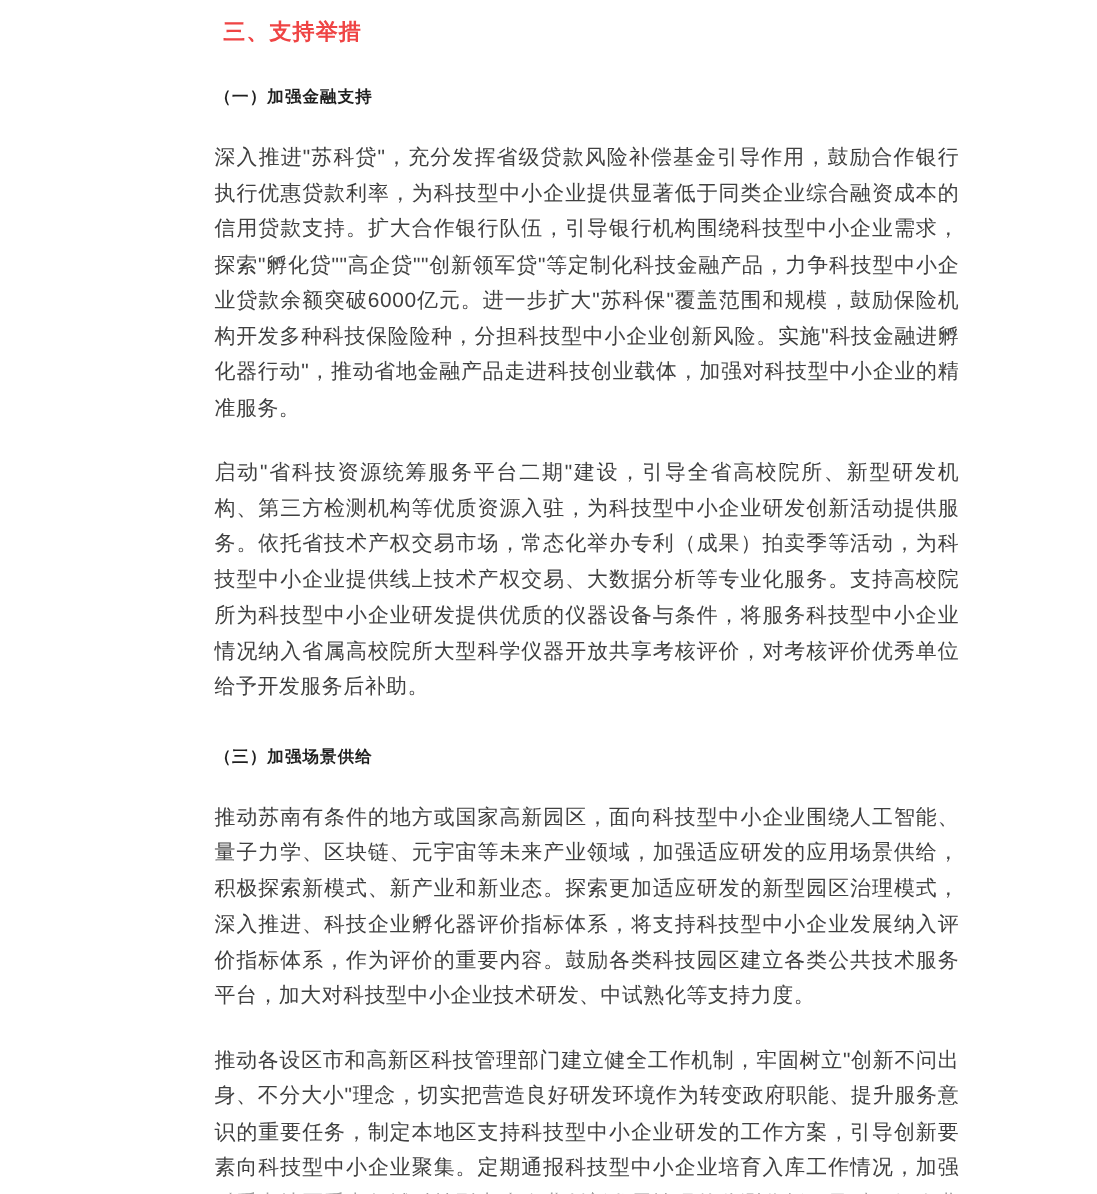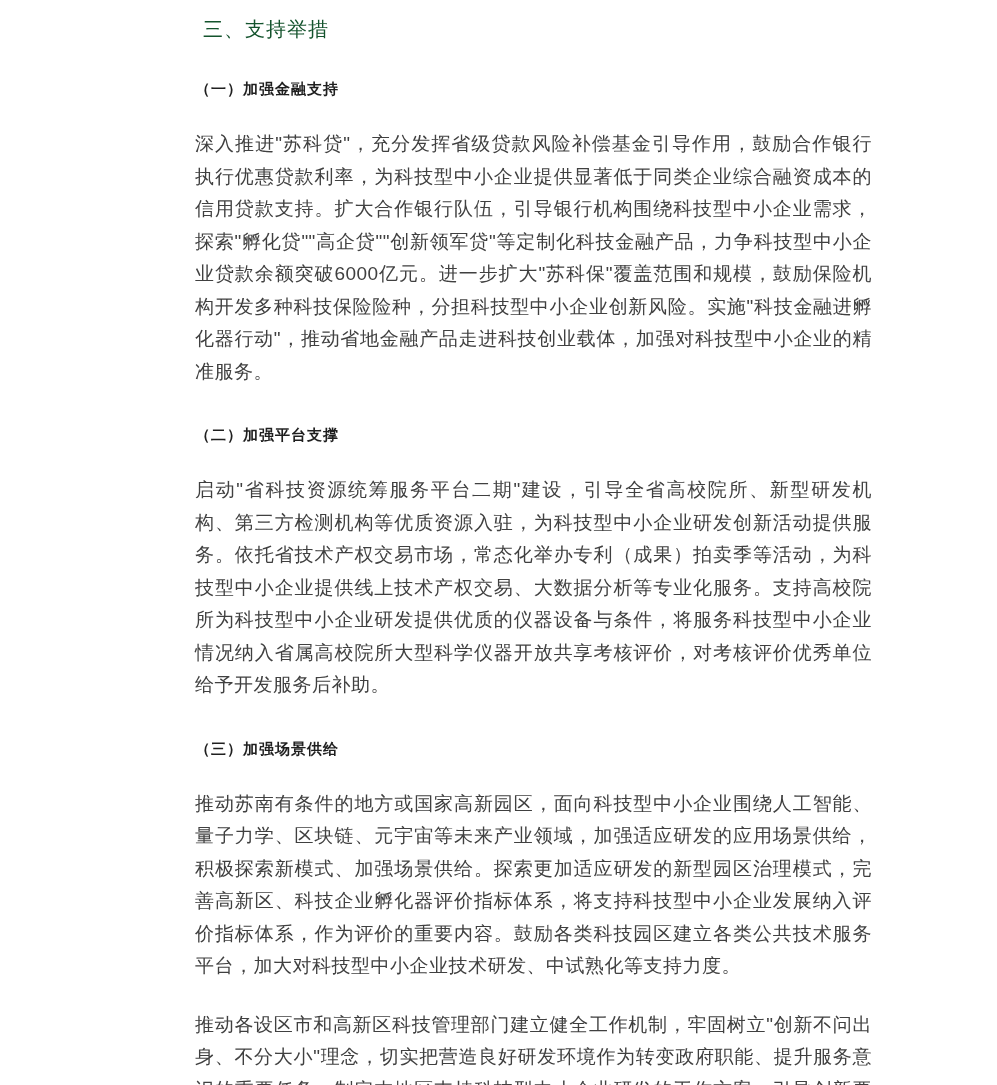--- a/index.html
+++ b/index.html
@@ -15,22 +15,22 @@
   }
   .doc {
     margin-left: 195px;
     width: 677px;
     padding-top: 16px;
   }
   .doc-title {
     margin: 0 0 0 8px;
     font-size: 20px;
     line-height: 26px;
-    font-weight: 400;
-    color: #14532d;
+    font-weight: 700;
+    color: #ef4444;
     letter-spacing: 1px;
   }
   .section-heading {
     margin: 33px 0 0 0;
     font-size: 15px;
     line-height: 27px;
     font-weight: 700;
     color: #1f1f1f;
     letter-spacing: 1px;
   }
@@ -49,26 +49,25 @@
 <div class="doc">
 
   <h2 class="doc-title">三、支持举措</h2>
 
   <div>
     <h3 class="section-heading">（一）加强金融支持</h3>
     <p class="section-body">深入推进"苏科贷"，充分发挥省级贷款风险补偿基金引导作用，鼓励合作银行执行优惠贷款利率，为科技型中小企业提供显著低于同类企业综合融资成本的信用贷款支持。扩大合作银行队伍，引导银行机构围绕科技型中小企业需求，探索"孵化贷""高企贷""创新领军贷"等定制化科技金融产品，力争科技型中小企业贷款余额突破6000亿元。进一步扩大"苏科保"覆盖范围和规模，鼓励保险机构开发多种科技保险险种，分担科技型中小企业创新风险。实施"科技金融进孵化器行动"，推动省地金融产品走进科技创业载体，加强对科技型中小企业的精准服务。</p>
   </div>
 
   <div>
-    <h3 class="section-heading">（二）加强平台支撑</h3>
     <p class="section-body">启动"省科技资源统筹服务平台二期"建设，引导全省高校院所、新型研发机构、第三方检测机构等优质资源入驻，为科技型中小企业研发创新活动提供服务。依托省技术产权交易市场，常态化举办专利（成果）拍卖季等活动，为科技型中小企业提供线上技术产权交易、大数据分析等专业化服务。支持高校院所为科技型中小企业研发提供优质的仪器设备与条件，将服务科技型中小企业情况纳入省属高校院所大型科学仪器开放共享考核评价，对考核评价优秀单位给予开发服务后补助。</p>
   </div>
 
   <div>
     <h3 class="section-heading">（三）加强场景供给</h3>
-    <p class="section-body">推动苏南有条件的地方或国家高新园区，面向科技型中小企业围绕人工智能、量子力学、区块链、元宇宙等未来产业领域，加强适应研发的应用场景供给，积极探索新模式、加强场景供给。探索更加适应研发的新型园区治理模式，完善高新区、科技企业孵化器评价指标体系，将支持科技型中小企业发展纳入评价指标体系，作为评价的重要内容。鼓励各类科技园区建立各类公共技术服务平台，加大对科技型中小企业技术研发、中试熟化等支持力度。</p>
+    <p class="section-body">推动苏南有条件的地方或国家高新园区，面向科技型中小企业围绕人工智能、量子力学、区块链、元宇宙等未来产业领域，加强适应研发的应用场景供给，积极探索新模式、新产业和新业态。探索更加适应研发的新型园区治理模式，深入推进、科技企业孵化器评价指标体系，将支持科技型中小企业发展纳入评价指标体系，作为评价的重要内容。鼓励各类科技园区建立各类公共技术服务平台，加大对科技型中小企业技术研发、中试熟化等支持力度。</p>
   </div>
 
   <div>
     <p class="section-body">推动各设区市和高新区科技管理部门建立健全工作机制，牢固树立"创新不问出身、不分大小"理念，切实把营造良好研发环境作为转变政府职能、提升服务意识的重要任务，制定本地区支持科技型中小企业研发的工作方案，引导创新要素向科技型中小企业聚集。定期通报科技型中小企业培育入库工作情况，加强对重点地区重点领域科技型中小企业创新发展情况的监测分析，及时了解企业在生产经营和研发活动中新情况、新问题，根据企业发展需要动态调整各项支持政策。</p>
   </div>
 
 </div>
 
 </body></html>

